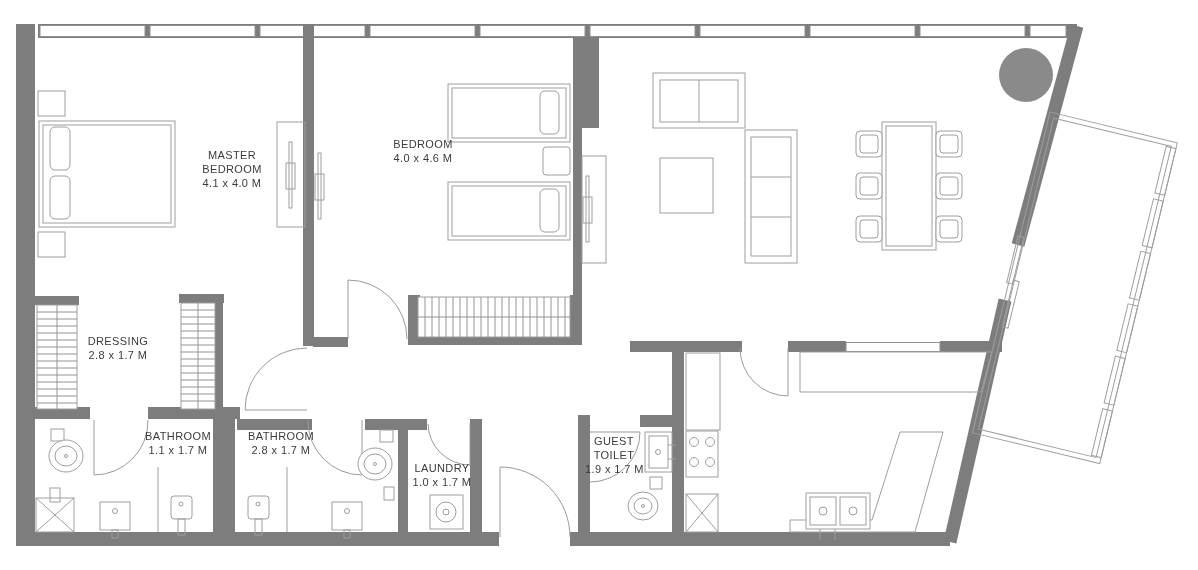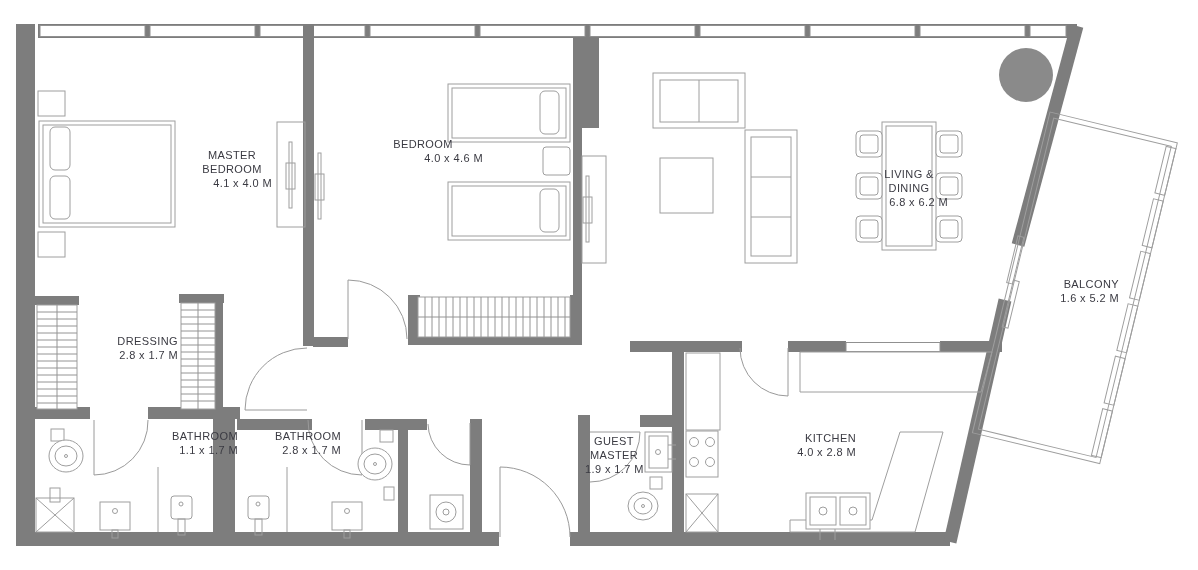--- a/index.html
+++ b/index.html
@@ -18,21 +18,21 @@
   .hatch{stroke:#949494;stroke-width:1;fill:none;}
   .col{fill:#8a8a8a;stroke:none;}
   
   .room-label{
     position:absolute;transform:translateX(-50%);
     text-align:center;color:#3a3a42;font-size:11px;line-height:14px;
     letter-spacing:0.4px;white-space:normal;
   }
   .room-label .nm{font-weight:normal;}
   .room-label .dm{margin-top:0px;}
-  .nowrap{white-space:nowrap;text-align:right;}
+  .nowrap{white-space:nowrap;}
 </style>
 </head>
 <body>
 
 <div id="plan">
   <svg width="1198" height="570" viewBox="0 0 1198 570">
 
     <g>
       <rect class="wall" x="38" y="24" width="1039" height="14"></rect>
       <rect class="wall" x="16" y="24" width="19" height="522"></rect>
@@ -365,41 +365,33 @@
   </svg>
 
   <div class="room-label" style="left:232px;top:148px;width:80px">
     <div class="nm">MASTER BEDROOM</div>
     <div class="dm nowrap">4.1 x 4.0 M</div>
   </div>
   <div class="room-label" style="left:423px;top:137px;width:120px">
     <div class="nm">BEDROOM</div>
     <div class="dm nowrap">4.0 x 4.6 M</div>
   </div>
-  <div class="room-label" style="left:909px;top:167px;width:78px">
-    <div class="nm">LIVING &amp; DINING</div>
-    <div class="dm nowrap">6.8 x 6.2 M</div>
-  </div>
-  <div class="room-label" style="left:1059px;top:277px;width:120px">
-    <div class="nm nowrap">BALCONY</div>
-    <div class="dm nowrap">1.6 x 5.2 M</div>
-  </div>
   <div class="room-label" style="left:118px;top:334px;width:120px">
     <div class="nm nowrap">DRESSING</div>
     <div class="dm nowrap">2.8 x 1.7 M</div>
   </div>
   <div class="room-label" style="left:178px;top:429px;width:120px">
     <div class="nm nowrap">BATHROOM</div>
     <div class="dm nowrap">1.1 x 1.7 M</div>
   </div>
   <div class="room-label" style="left:281px;top:429px;width:120px">
     <div class="nm nowrap">BATHROOM</div>
     <div class="dm nowrap">2.8 x 1.7 M</div>
   </div>
+  <div class="room-label" style="left:442px;top:461px;width:120px">
+    <div class="nm nowrap">LAUNDRY</div>
+    <div class="dm nowrap">1.0 x 1.7 M</div>
+  </div>
   <div class="room-label" style="left:614px;top:434px;width:58px">
-    <div class="nm">GUEST MASTER</div>
+    <div class="nm">GUEST TOILET</div>
     <div class="dm nowrap">1.9 x 1.7 M</div>
   </div>
-  <div class="room-label" style="left:796px;top:431px;width:120px">
-    <div class="nm nowrap">KITCHEN</div>
-    <div class="dm nowrap">4.0 x 2.8 M</div>
-  </div>
 </div>
 
 </body></html>

